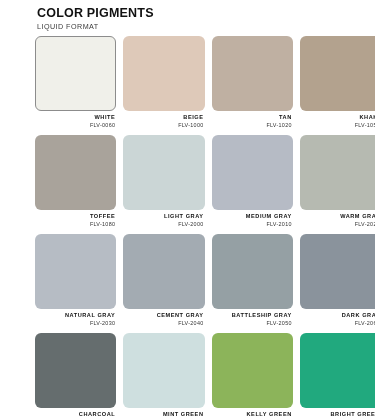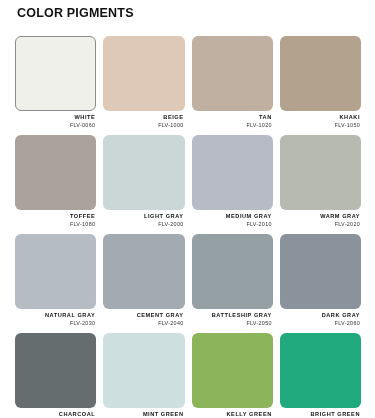--- a/index.html
+++ b/index.html
@@ -15,20 +15,21 @@
     font-family: "Liberation Sans", sans-serif;
     color: #1a1a1a;
     -webkit-font-smoothing: antialiased;
   }
 
   .page {
     position: relative;
     width: 306px;
     height: 418px;
     padding: 0;
+    margin-left: 20px;
   }
 
   
   .header {
     padding: 7px 0 0 17px;
   }
 
   .title {
     font-size: 12.5px;
     font-weight: bold;
@@ -98,20 +99,21 @@
     white-space: nowrap;
   }
 </style>
 </head>
 <body>
 
 <div class="page">
 
   <div class="header">
     <div class="title">COLOR PIGMENTS</div>
+    <div class="subtitle">LIQUID FORMAT</div>
   </div>
 
   <div class="grid">
       <div class="cell">
         <div class="swatch bordered" style="background: rgb(240, 240, 234); border-radius: 6px;"></div>
         <div class="labels">
           <div class="name">WHITE</div>
           <div class="code">FLV-0060</div>
         </div>
       </div>

